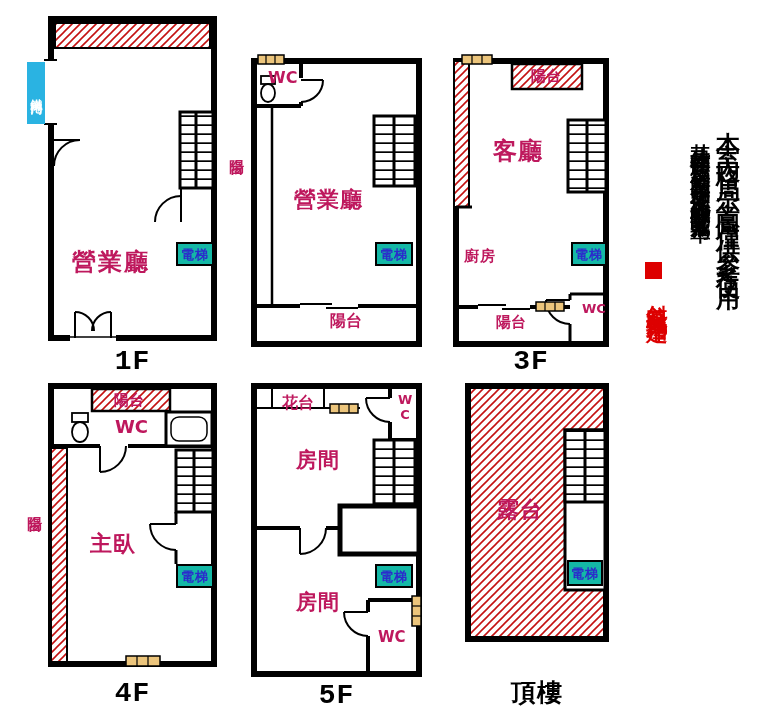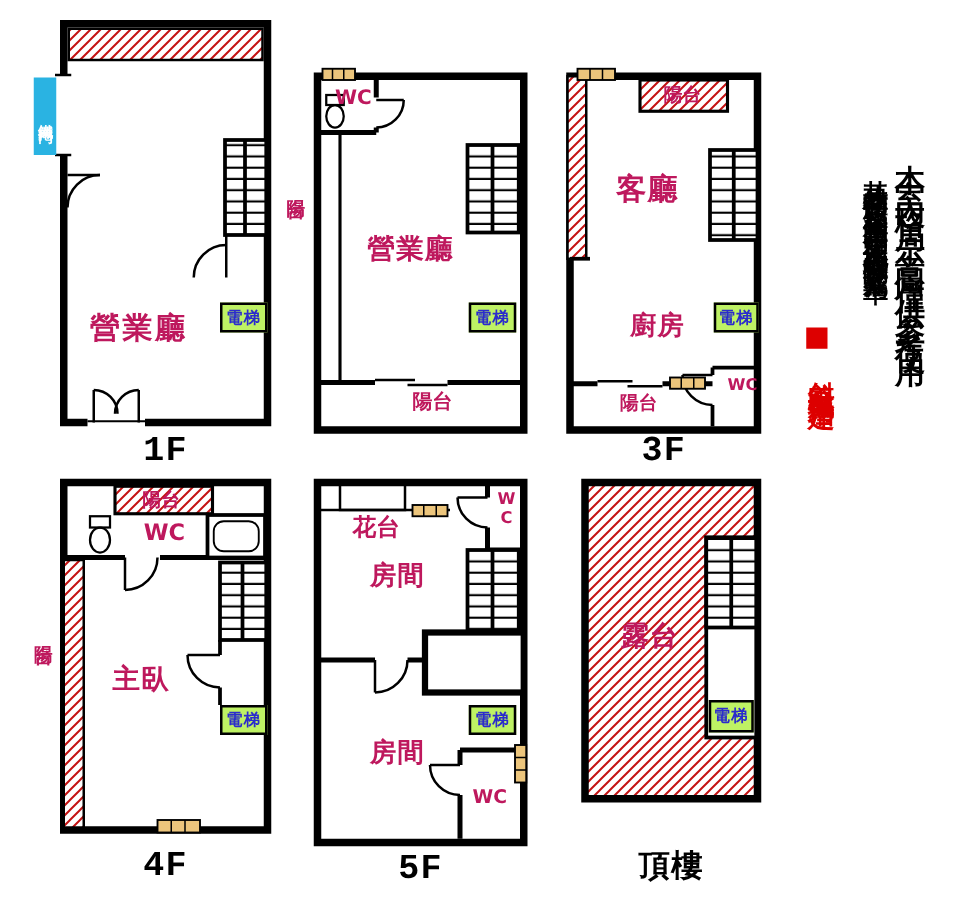--- a/index.html
+++ b/index.html
@@ -5,21 +5,21 @@
   * { margin:0; padding:0; box-sizing:border-box; }
   html,body { background:#ffffff; }
   #canvas {
     position:relative; width:767px; height:727px; background:#ffffff;
     font-family:"DejaVu Sans", sans-serif; overflow:hidden;
   }
   #plan-svg { position:absolute; left:0; top:0; }
   .lbl { position:absolute; color:#be185d; font-weight:bold; white-space:nowrap; line-height:1.05; }
   .vert { writing-mode:vertical-rl; text-orientation:upright; }
   .elev {
-    position:absolute; border:2px solid #000; background:#bef264; color:#2b2bcc;
+    position:absolute; border:2px solid #000; background:#14b8a6; color:#2b2bcc;
     font-weight:bold; font-size:13px; display:flex; align-items:center;
     justify-content:center; letter-spacing:1px; line-height:1;
   }
   .floor-name { position:absolute; text-align:center; font-size:28px; font-weight:bold; color:#000; letter-spacing:1px;font-family:Liberation Mono, monospace; }
   .roller {
     position:absolute; background:#2ab3e2; color:#fff; font-weight:bold; font-size:12px;
     writing-mode:vertical-rl; text-orientation:upright; text-align:center;
     display:flex; align-items:center; justify-content:center; letter-spacing:2px;
   }
   .disclaimer { position:absolute; writing-mode:vertical-rl; text-orientation:upright; color:#000; font-weight:bold; }
@@ -251,34 +251,34 @@
   <div class="floor-name" style="left:51px; top:346px; width:163px;">1F</div>
 
   <span class="lbl" style="left:268px; top:70px; font-size:16px;">WC</span>
   <span class="lbl vert" style="left:228px; top:148px; font-size:15px;">陽台</span>
   <span class="lbl" style="left:294px; top:188px; font-size:22px; letter-spacing:1px;">營業廳</span>
   <div class="elev" style="left:375px; top:242px; width:38px; height:24px;">電梯</div>
   <span class="lbl" style="left:330px; top:313px; font-size:16px;">陽台</span>
 
   <span class="lbl" style="left:531px; top:69px; font-size:15px;">陽台</span>
   <span class="lbl" style="left:493px; top:139px; font-size:24px; letter-spacing:1px;">客廳</span>
-  <span class="lbl" style="left:504px; top:249px; font-size:21px; letter-spacing:1px;">廚房</span>
+  <span class="lbl" style="left:464px; top:249px; font-size:15px; letter-spacing:1px;">廚房</span>
   <div class="elev" style="left:571px; top:242px; width:36px; height:24px;">電梯</div>
   <span class="lbl" style="left:582px; top:302px; font-size:13px;">WC</span>
   <span class="lbl" style="left:496px; top:315px; font-size:15px;">陽台</span>
   <div class="floor-name" style="left:456px; top:346px; width:150px;">3F</div>
 
   <span class="lbl" style="left:114px; top:393px; font-size:15px;">陽台</span>
   <span class="lbl" style="left:115px; top:418px; font-size:18px;">WC</span>
   <span class="lbl vert" style="left:26px; top:505px; font-size:15px;">陽台</span>
   <span class="lbl" style="left:90px; top:532px; font-size:22px; letter-spacing:1px;text-align:right;">主臥</span>
   <div class="elev" style="left:176px; top:564px; width:38px; height:24px;">電梯</div>
   <div class="floor-name" style="left:51px; top:678px; width:163px;">4F</div>
 
-  <span class="lbl" style="left:282px; top:413px; font-size:19px;">花台</span>
+  <span class="lbl" style="left:282px; top:395px; font-size:16px;">花台</span>
   <span class="lbl vert" style="left:398px; top:392px; font-size:13px;">WC</span>
   <span class="lbl" style="left:296px; top:449px; font-size:21px; letter-spacing:1px;">房間</span>
   <span class="lbl" style="left:296px; top:591px; font-size:21px; letter-spacing:1px;">房間</span>
   <div class="elev" style="left:375px; top:564px; width:38px; height:24px;">電梯</div>
   <span class="lbl" style="left:378px; top:630px; font-size:15px;">WC</span>
   <div class="floor-name" style="left:254px; top:680px; width:165px;">5F</div>
 
   <span class="lbl" style="left:497px; top:498px; font-size:22px; letter-spacing:1px;">露台</span>
   <div class="elev" style="left:567px; top:560px; width:36px; height:26px;">電梯</div>
   <div class="floor-name" style="left:468px; top:676px; width:138px; font-size:25px;">頂樓</div>

